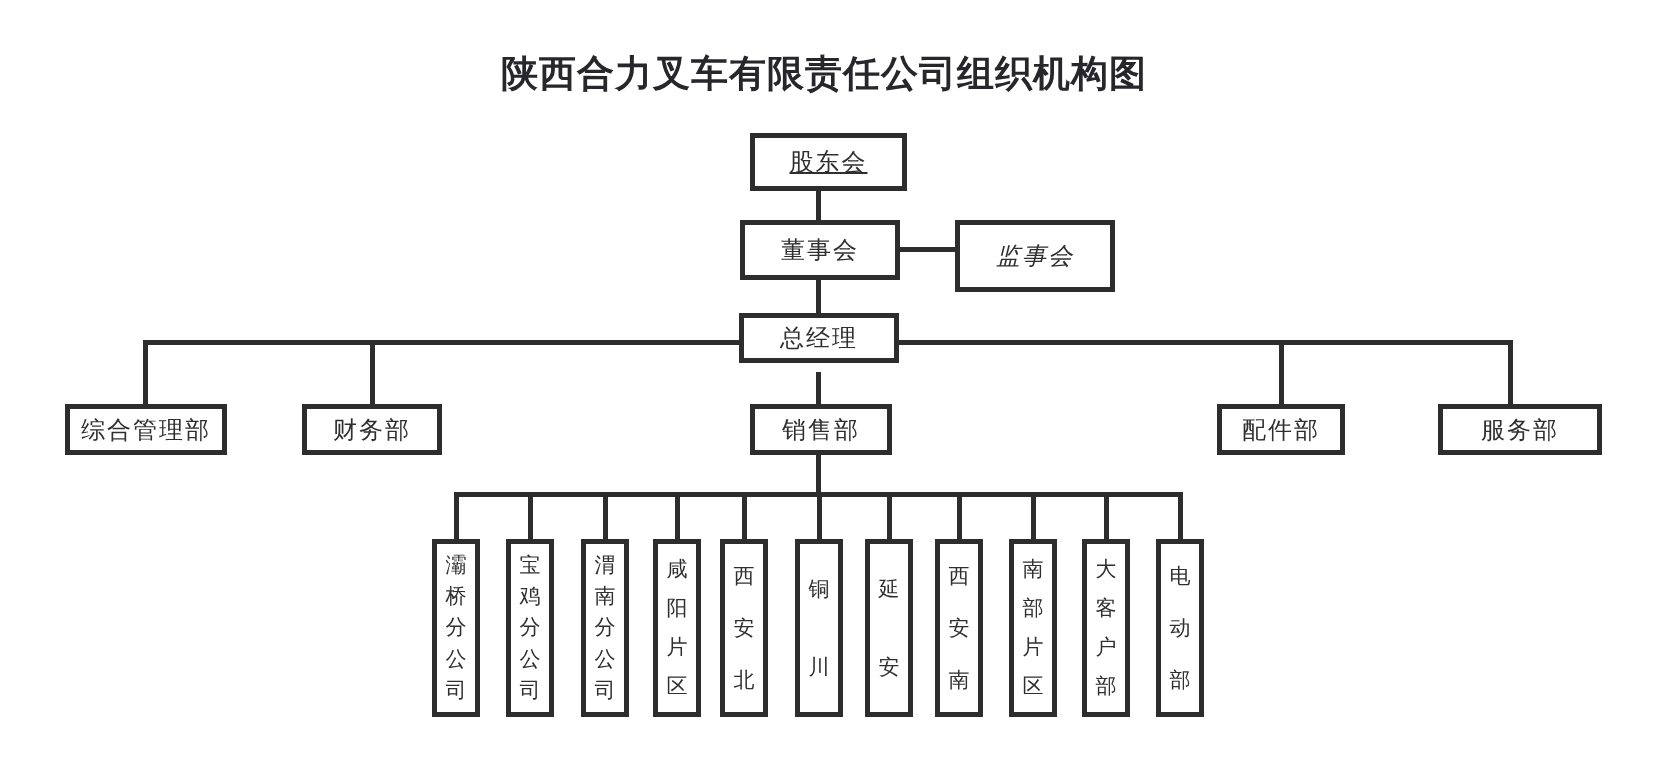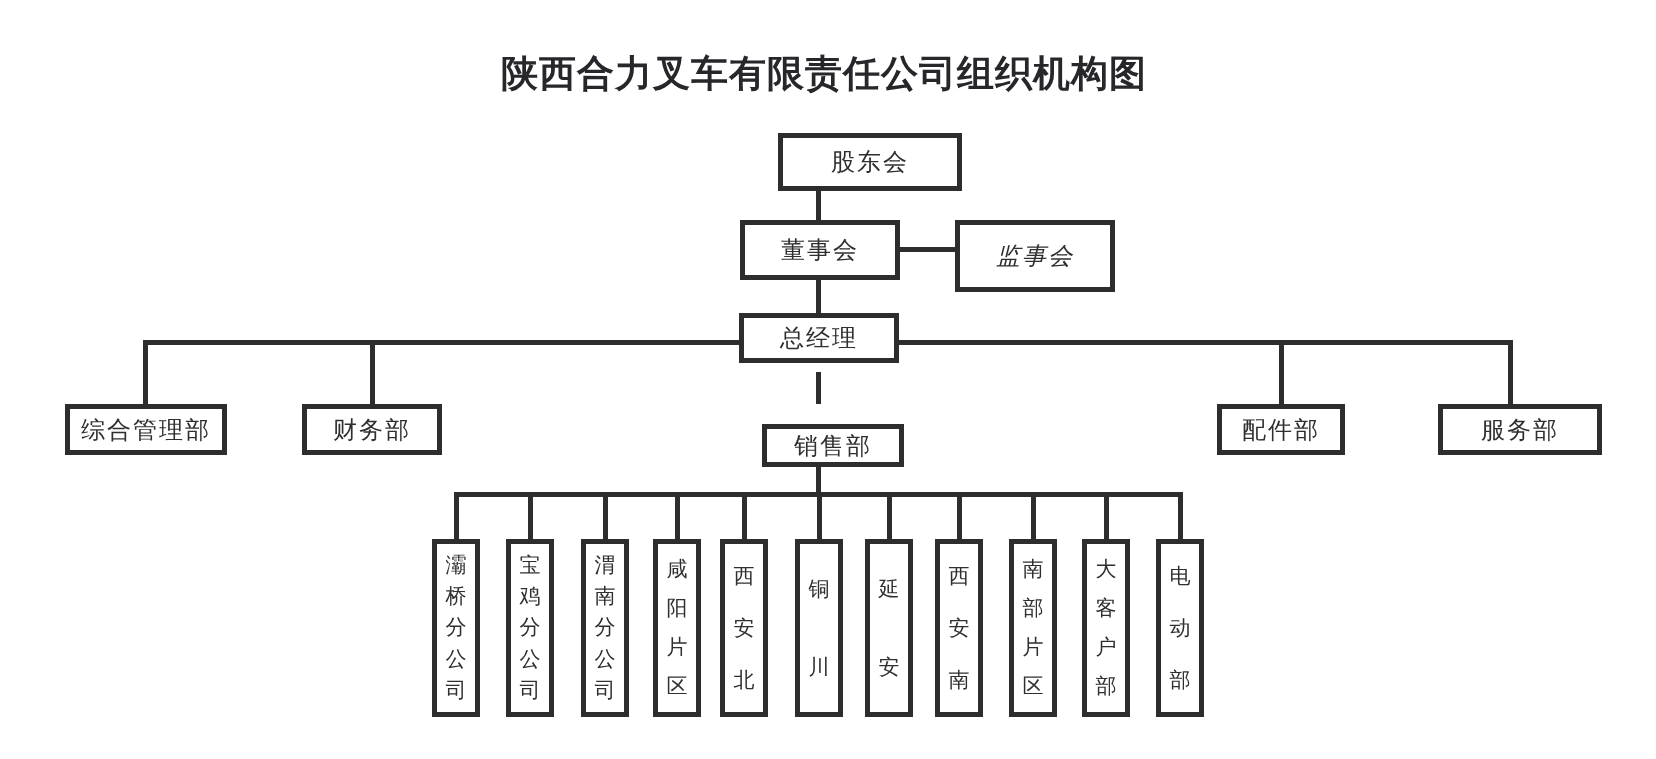--- a/index.html
+++ b/index.html
@@ -44,27 +44,27 @@
     flex-direction:column;
     justify-content:space-around;
     padding:6px 0;
     font-size:21px;
     letter-spacing:0;
     line-height:1;
   }
   .vbox span{display:block;text-align:center;}
   .ln{position:absolute;background:var(--line);}
   
-  .n-shareholders{left:778px;top:133px;width:184px;height:58px;}
+  .n-shareholders{left:750px;top:133px;width:157px;height:58px;text-decoration:underline;}
   .n-board{left:740px;top:220px;width:160px;height:60px;}
   .n-supervisors{left:955px;top:220px;width:160px;height:72px;font-style:italic;}
   .n-gm{left:739px;top:313px;width:160px;height:50px;}
   .n-admin{left:65px;top:404px;width:162px;height:51px;}
   .n-finance{left:302px;top:404px;width:140px;height:51px;}
-  .n-sales{left:750px;top:424px;width:142px;height:43px;margin-left:12px;}
+  .n-sales{left:750px;top:404px;width:142px;height:51px;}
   .n-parts{left:1217px;top:404px;width:128px;height:51px;}
   .n-service{left:1438px;top:404px;width:164px;height:51px;}
   .unit{top:539px;width:48px;height:178px;}
   .u0{left:432px;} .u1{left:506px;} .u2{left:581px;} .u3{left:653px;}
   .u4{left:720px;} .u5{left:795px;} .u6{left:865px;} .u7{left:935px;}
   .u8{left:1009px;} .u9{left:1082px;} .u10{left:1156px;}
 </style>
 </head>
 <body>
 

